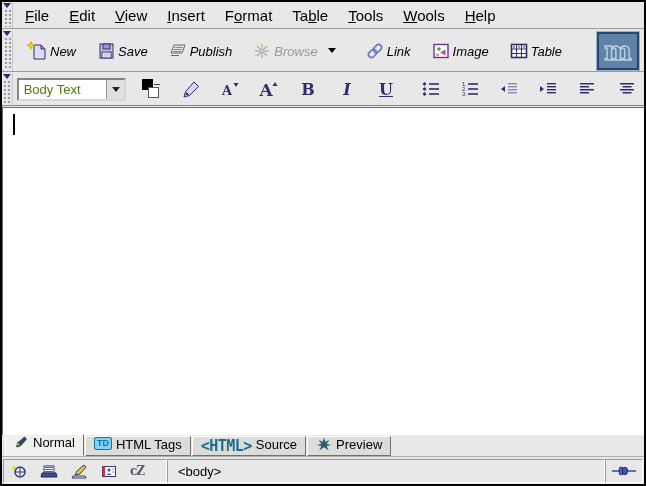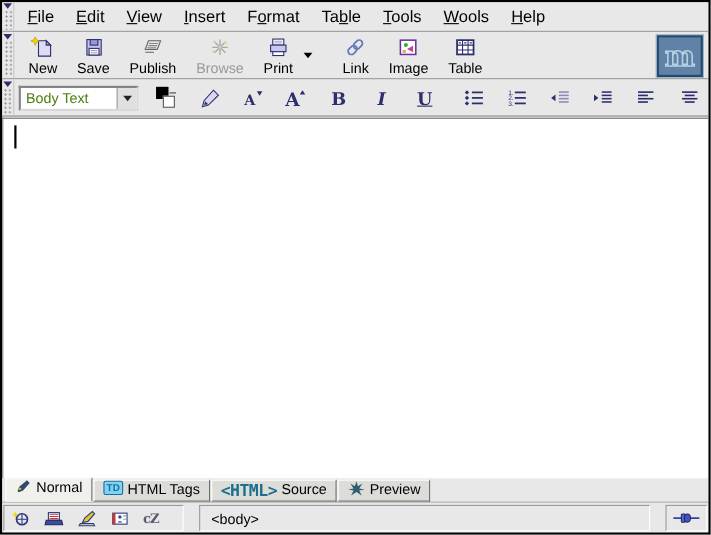--- a/index.html
+++ b/index.html
@@ -20,21 +20,21 @@
   
   .grippy { width: 11px; align-self: stretch; display: flex; flex-direction: column; align-items: center; padding: 1px 0; margin-right: 4px; border-right: 1px solid #C8C8C8; }
   .grippy-arrow { width: 0; height: 0; border-left: 4px solid transparent; border-right: 4px solid transparent; border-top: 5px solid #2E2E6E; margin-bottom: 1px; align-self: flex-start; margin-left: 1px;}
   .grippy-dots { flex: 1; width: 7px; background-image: radial-gradient(#9A9AA8 34%, transparent 36%); background-size: 4px 4px; }
 
   
   .menu-item { padding: 4px 8px; margin-right: 4px; font-size: 15px; color: #000; cursor: default; }
   .mn { text-decoration: underline; }
 
   
-  .tb-btn { display: flex; flex-direction: column; align-items: center; justify-content: center; padding: 1px 7px; margin: 16px 2px; height: 38px; }
+  .tb-btn { display: flex; flex-direction: row; align-items: center; justify-content: center; padding: 1px 7px; margin: 16px 2px; height: 38px; font-style: italic; }
   .tb-btn svg { display: block; }
   .tb-label { font-size: 13px; color: #000; margin-top: 1px; white-space: nowrap; }
   .tb-btn.disabled .tb-label { color: #9A9A9A; }
   .drop-arrow { width: 0; height: 0; border-left: 4px solid transparent; border-right: 4px solid transparent; border-top: 5px solid #000; margin: 0 6px 0 1px; align-self: center; }
   .throbber { position: absolute; right: 5px; top: 2px; width: 42px; height: 38px; background: #5F82A6; border: 2px solid #26486E; outline: 1px solid #9FB4C8; display: flex; align-items: center; justify-content: center; }
 
   
   .combo { display: flex; align-items: center; width: 113px; height: 23px; background: #FFF; border: 2px inset #D8D8D8; margin-right: 12px; }
   .combo-text { flex: 1; font-size: 13px; padding-left: 5px; color: #4d7c0f; }
   .combo-btn { width: 18px; height: 100%; background: #E0E0E0; border-left: 1px solid #999; display: flex; align-items: center; justify-content: center; }
@@ -54,21 +54,21 @@
 
   
   .tabstrip { position: absolute; left: 0; right: 0; top: 433px; height: 22px; background: #E8E8E8; display: flex; align-items: flex-end; padding-left: 3px; border-bottom: 1px solid #B0B0B0; }
   .tab { display: flex; align-items: flex-start; gap: 4px; height: 20px; padding: 0 8px; font-size: 13px; background: #DCDCD8; border: 1px solid; border-color: #FFF #707070 #707070 #FFF; margin-right: 1px; color: #000; }
   .tab.active { background: #F0F0EC; height: 22px; border-bottom-color: #F0F0EC; font-weight: normal; }
   .td-box { font-size: 9px; font-weight: bold; color: #1E6E8E; border: 1px solid #1E6E8E; border-radius: 2px; padding: 0 2px; background: #7dd3fc; line-height: 11px; }
   .html-glyph { font-family: "DejaVu Sans Mono", monospace; font-size: 15px; font-weight: bold; color: #1E6E8E; letter-spacing: -0.5px; }
 
   
   .statusbar { position: absolute; left: 0; right: 0; top: 456px; bottom: 0; display: flex; align-items: stretch; background: #E8E8E8; padding: 1px; }
-  .cell { border: 1px solid; border-color: #9A9A9A #FFF #FFF #9A9A9A; display: flex; align-items: center; padding: 0 6px; margin-right: 14px; }
+  .cell { border: 1px solid; border-color: #9A9A9A #FFF #FFF #9A9A9A; display: flex; align-items: center; padding: 0 6px; margin-right: 0; }
   .cell.components { gap: 12px; width: 164px; }
   .cell.tagcell { flex: 1; font-size: 13px; color: #000; }
   .cell.plugcell { width: 38px; justify-content: center; margin-right: 0; }
   .comp-btn { display: flex; align-items: center; justify-content: center; }
   .cz-label { font-family: "DejaVu Serif", serif; font-weight: bold; font-size: 12px; color: #5A5A6E; letter-spacing: -1px; }
   .tag-btn { padding: 1px 4px; }
 </style>
 </head>
 <body>
 
@@ -137,30 +137,20 @@
             <line x1="17" y1="5" x2="7" y2="15"></line>
         </g>
         <circle cx="7" cy="5" r="1.2" fill="#E2D48A"></circle>
           <circle cx="17" cy="6" r="1.2" fill="#E2D48A"></circle>
         <circle cx="6" cy="14" r="1.2" fill="#E2D48A"></circle>
           <circle cx="12" cy="10" r="1.4" fill="#CFCFCF"></circle>
       </svg>
       <span class="tb-label">Browse</span>
     </div>
 
-    <div class="tb-btn">
-      <svg width="24" height="20" viewBox="0 0 24 20">
-        <rect x="7" y="2.5" width="10" height="5.5" fill="#FFF" stroke="#2E2E6E"></rect>
-        <rect x="5" y="8" width="14" height="6" fill="#C8C8EE" stroke="#2E2E6E"></rect>
-        <rect x="7" y="14" width="10" height="3.5" fill="#FFF" stroke="#2E2E6E"></rect>
-        <line x1="8.5" y1="4.5" x2="15.5" y2="4.5" stroke="#9999BB" stroke-width="0.8"></line>
-        <line x1="8.5" y1="6" x2="15.5" y2="6" stroke="#9999BB" stroke-width="0.8"></line>
-      </svg>
-      <span class="tb-label">Print</span>
-    </div>
     <div class="drop-arrow"></div>
 
     <div class="tb-btn" style="margin-left:14px;">
       <svg width="24" height="20" viewBox="0 0 24 20">
         <g transform="rotate(-45 12 10)" fill="none" stroke="#6677BB" stroke-width="1.6">
           <rect x="4" y="7" width="9" height="6" rx="3"></rect>
           <rect x="11" y="7" width="9" height="6" rx="3"></rect>
         </g>
       </svg>
       <span class="tb-label">Link</span>

